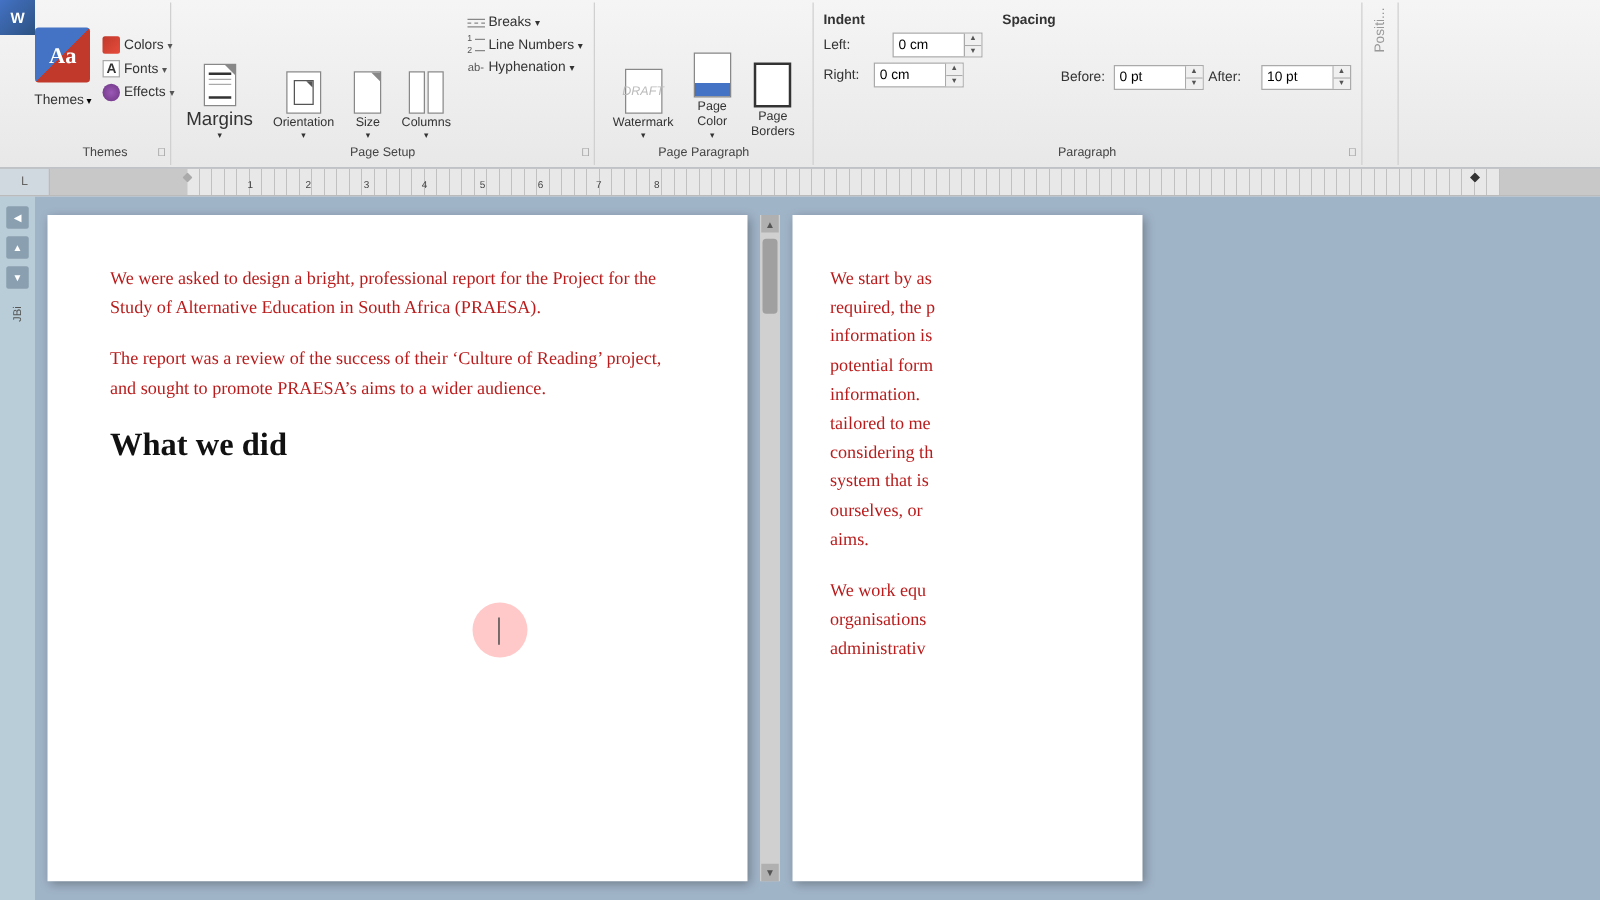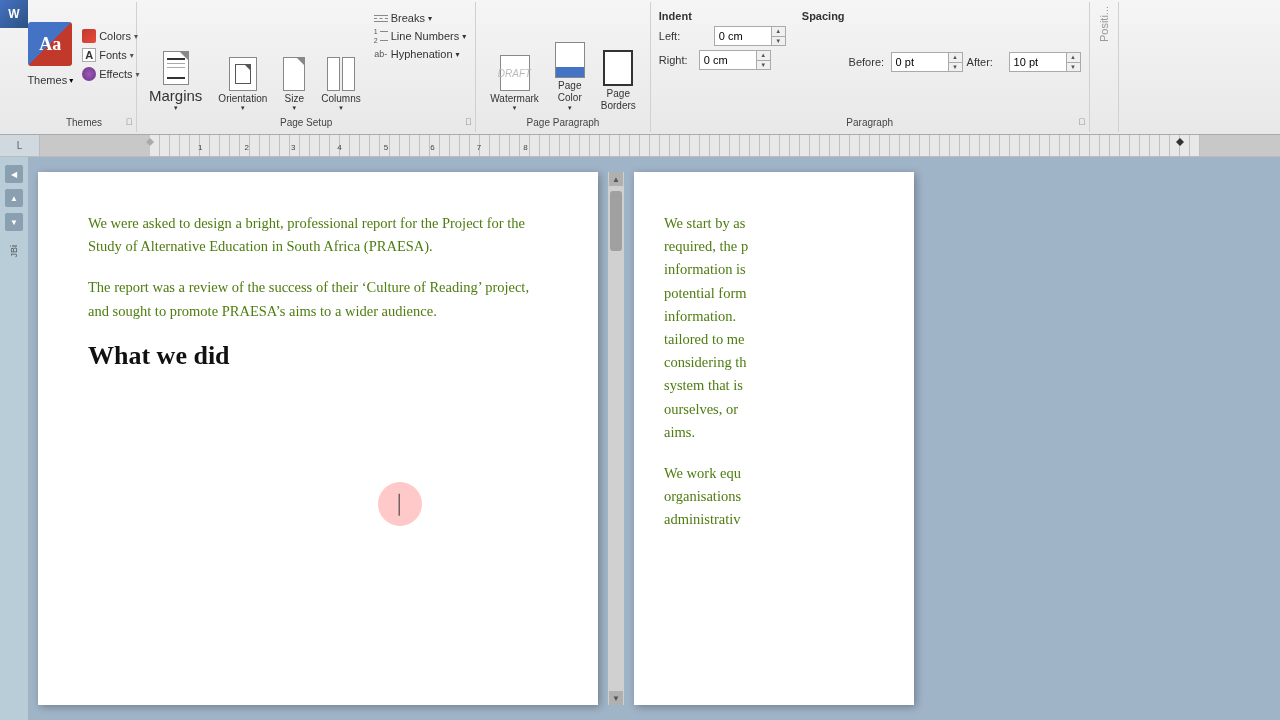--- a/index.html
+++ b/index.html
@@ -166,21 +166,21 @@
       width: 280px;
       min-height: 520px;
       flex-shrink: 0;
       overflow: hidden;
     }
 
     .doc-text {
       font-family: Georgia, 'Times New Roman', serif;
       font-size: 14.5px;
       line-height: 1.6;
-      color: #4d7c0f;
+      color: #b91c1c;
       margin-bottom: 18px;
     }
 
     .doc-heading {
       font-family: Georgia, 'Times New Roman', serif;
       font-size: 26px;
       font-weight: bold;
       color: #111;
       margin-bottom: 18px;
     }

